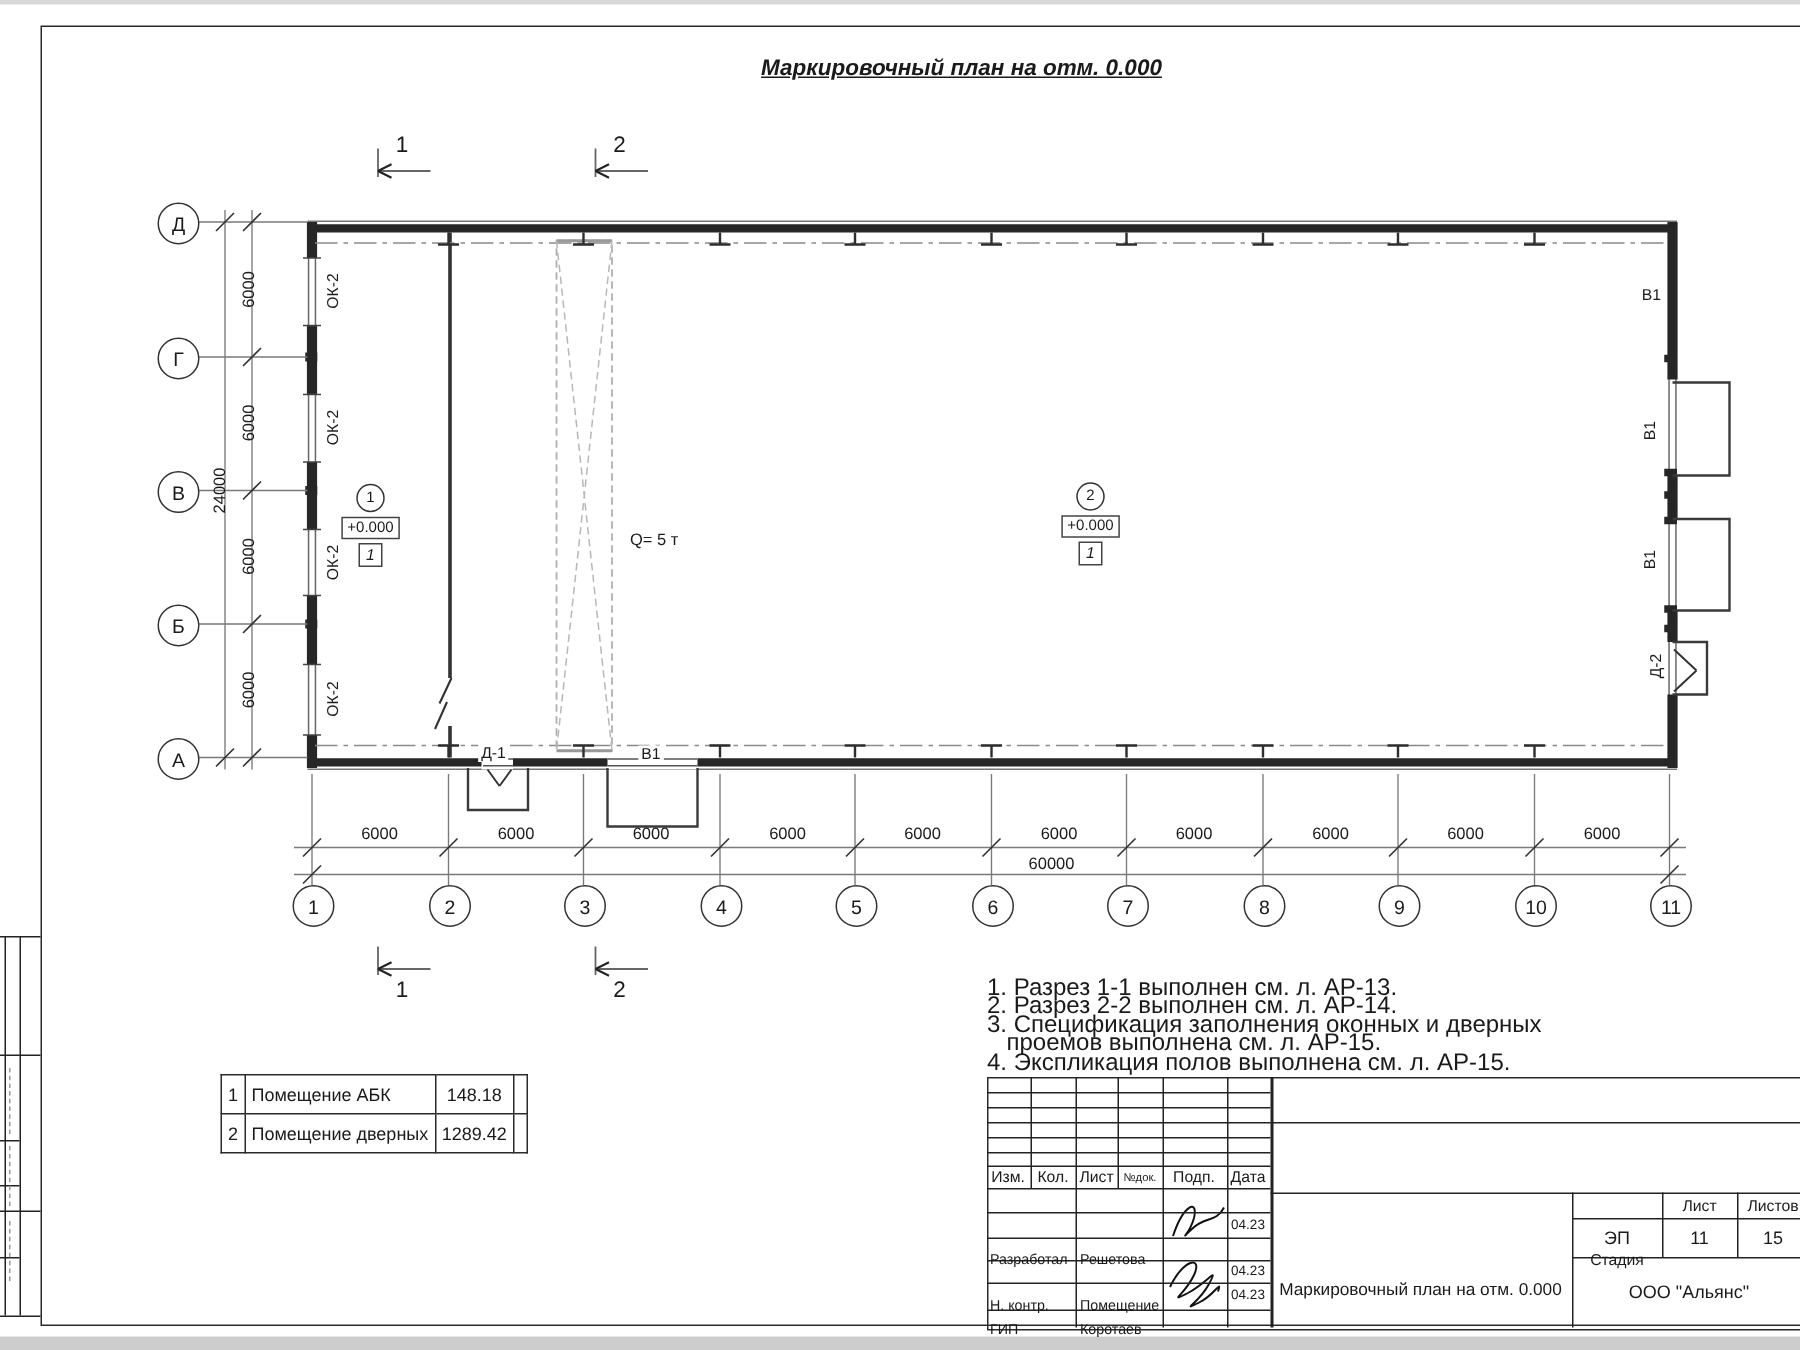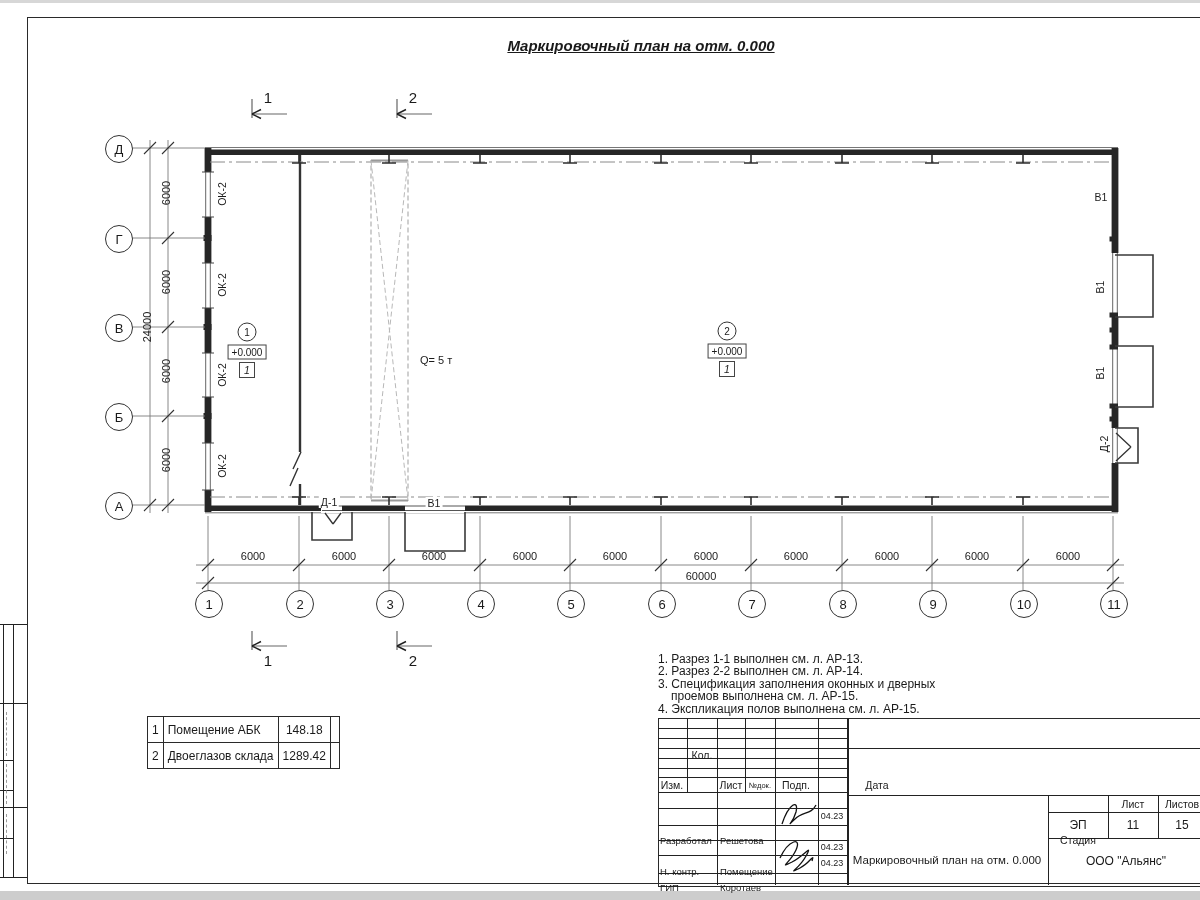--- a/index.html
+++ b/index.html
@@ -14,21 +14,21 @@
   .wbg{background:#fff;padding:0 2px;}
   .axis{position:absolute;width:26px;height:26px;border:1.2px solid #333;border-radius:50%;background:#fff;display:flex;align-items:center;justify-content:center;font-size:13px;}
   .sectnum{position:absolute;font-size:15px;transform:translate(-50%,-50%);}
   .roomc{position:absolute;width:17px;height:17px;border:1px solid #333;border-radius:50%;background:#fff;display:flex;align-items:center;justify-content:center;font-size:10px;transform:translate(-50%,-50%);}
   .elev{position:absolute;border:1px solid #444;background:#fff;font-size:10px;padding:0 3px;line-height:13px;transform:translate(-50%,-50%);}
   .ftype{position:absolute;width:14px;height:14px;border:1px solid #444;background:#fff;font-size:10.5px;font-style:italic;display:flex;align-items:center;justify-content:center;transform:translate(-50%,-50%);}
   .ptitle{position:absolute;font-style:italic;font-weight:600;font-size:15px;text-decoration:underline;transform:translateX(-50%);white-space:nowrap;}
   .expl-h{position:absolute;font-size:17.5px;text-decoration:underline;white-space:nowrap;}
   table.expl{position:absolute;border-collapse:collapse;font-size:12px;background:#fff;}
   table.expl td,table.expl th{border:1.5px solid #2a2a2a;font-weight:400;padding:0 4px;}
-  .notes{position:absolute;font-size:12px;line-height:12.4px;white-space:nowrap;}
+  .notes{position:absolute;font-size:16px;line-height:12.4px;white-space:nowrap;}
   .hl{position:absolute;height:1px;background:#222;}
   .vl{position:absolute;width:1px;background:#222;}
   .tbt{position:absolute;font-size:10.5px;white-space:nowrap;}
   .dashcol{position:absolute;width:0;border-left:1px dashed #9a9a9a;}
 </style>
 </head>
 <body>
 
 <div class="sheet">
 
@@ -201,21 +201,21 @@
   <table class="expl" style="left:147px;top:716px">
     <tbody>
     <tr>
       <td style="height:25px;text-align:center">1</td>
       <td>Помещение АБК</td>
       <td style="text-align:center">148.18</td>
       <td></td>
     </tr>
     <tr>
       <td style="height:25px;text-align:center">2</td>
-      <td>Двоеглазов склада</td>
+      <td>Помещение дверных</td>
       <td style="text-align:center">1289.42</td>
       <td></td>
     </tr>
   </tbody>
     </table>
 
   <div class="notes" style="left:658px;top:653px">
     <div>1. Разрез 1-1 выполнен см. л. АР-13.</div>
     <div>2. Разрез 2-2 выполнен см. л. АР-14.</div>
     <div>3. Спецификация заполнения оконных и дверных</div>
@@ -248,25 +248,25 @@
 
     <div class="hl" style="left:847px;top:748px;width:358px"></div>
     <div class="hl" style="left:847px;top:795px;width:358px"></div>
     <div class="vl" style="left:1048px;top:795px;height:90px"></div>
     <div class="vl" style="left:1108px;top:795px;height:43px"></div>
     <div class="vl" style="left:1158px;top:795px;height:43px"></div>
     <div class="hl" style="left:1048px;top:812px;width:157px"></div>
     <div class="hl" style="left:1048px;top:838px;width:157px"></div>
 
     <div class="tbt c" style="left:672px;top:785px">Изм.</div>
-    <div class="tbt c" style="left:702px;top:755px">Кол.</div>
+    <div class="tbt c" style="left:702px;top:785px">Кол.</div>
     <div class="tbt c" style="left:731px;top:785px">Лист</div>
     <div class="tbt c" style="left:760px;top:785px;font-size:7.5px">№док.</div>
     <div class="tbt c" style="left:796px;top:785px">Подп.</div>
-    <div class="tbt c" style="left:877px;top:785px">Дата</div>
+    <div class="tbt c" style="left:832px;top:785px">Дата</div>
 
     <div class="tbt lv" style="left:660px;top:816px;font-size:9.5px">Разработал</div>
     <div class="tbt lv" style="left:720px;top:816px;font-size:9.5px">Решетова</div>
     <div class="tbt c" style="left:832px;top:816px;font-size:9px">04.23</div>
     <div class="tbt lv" style="left:660px;top:847px;font-size:9.5px">Н. контр.</div>
     <div class="tbt lv" style="left:720px;top:847px;font-size:9.5px">Помещение</div>
     <div class="tbt c" style="left:832px;top:847px;font-size:9px">04.23</div>
     <div class="tbt lv" style="left:660px;top:863px;font-size:9.5px">ГИП</div>
     <div class="tbt lv" style="left:720px;top:863px;font-size:9.5px">Коротаев</div>
     <div class="tbt c" style="left:832px;top:863px;font-size:9px">04.23</div>

